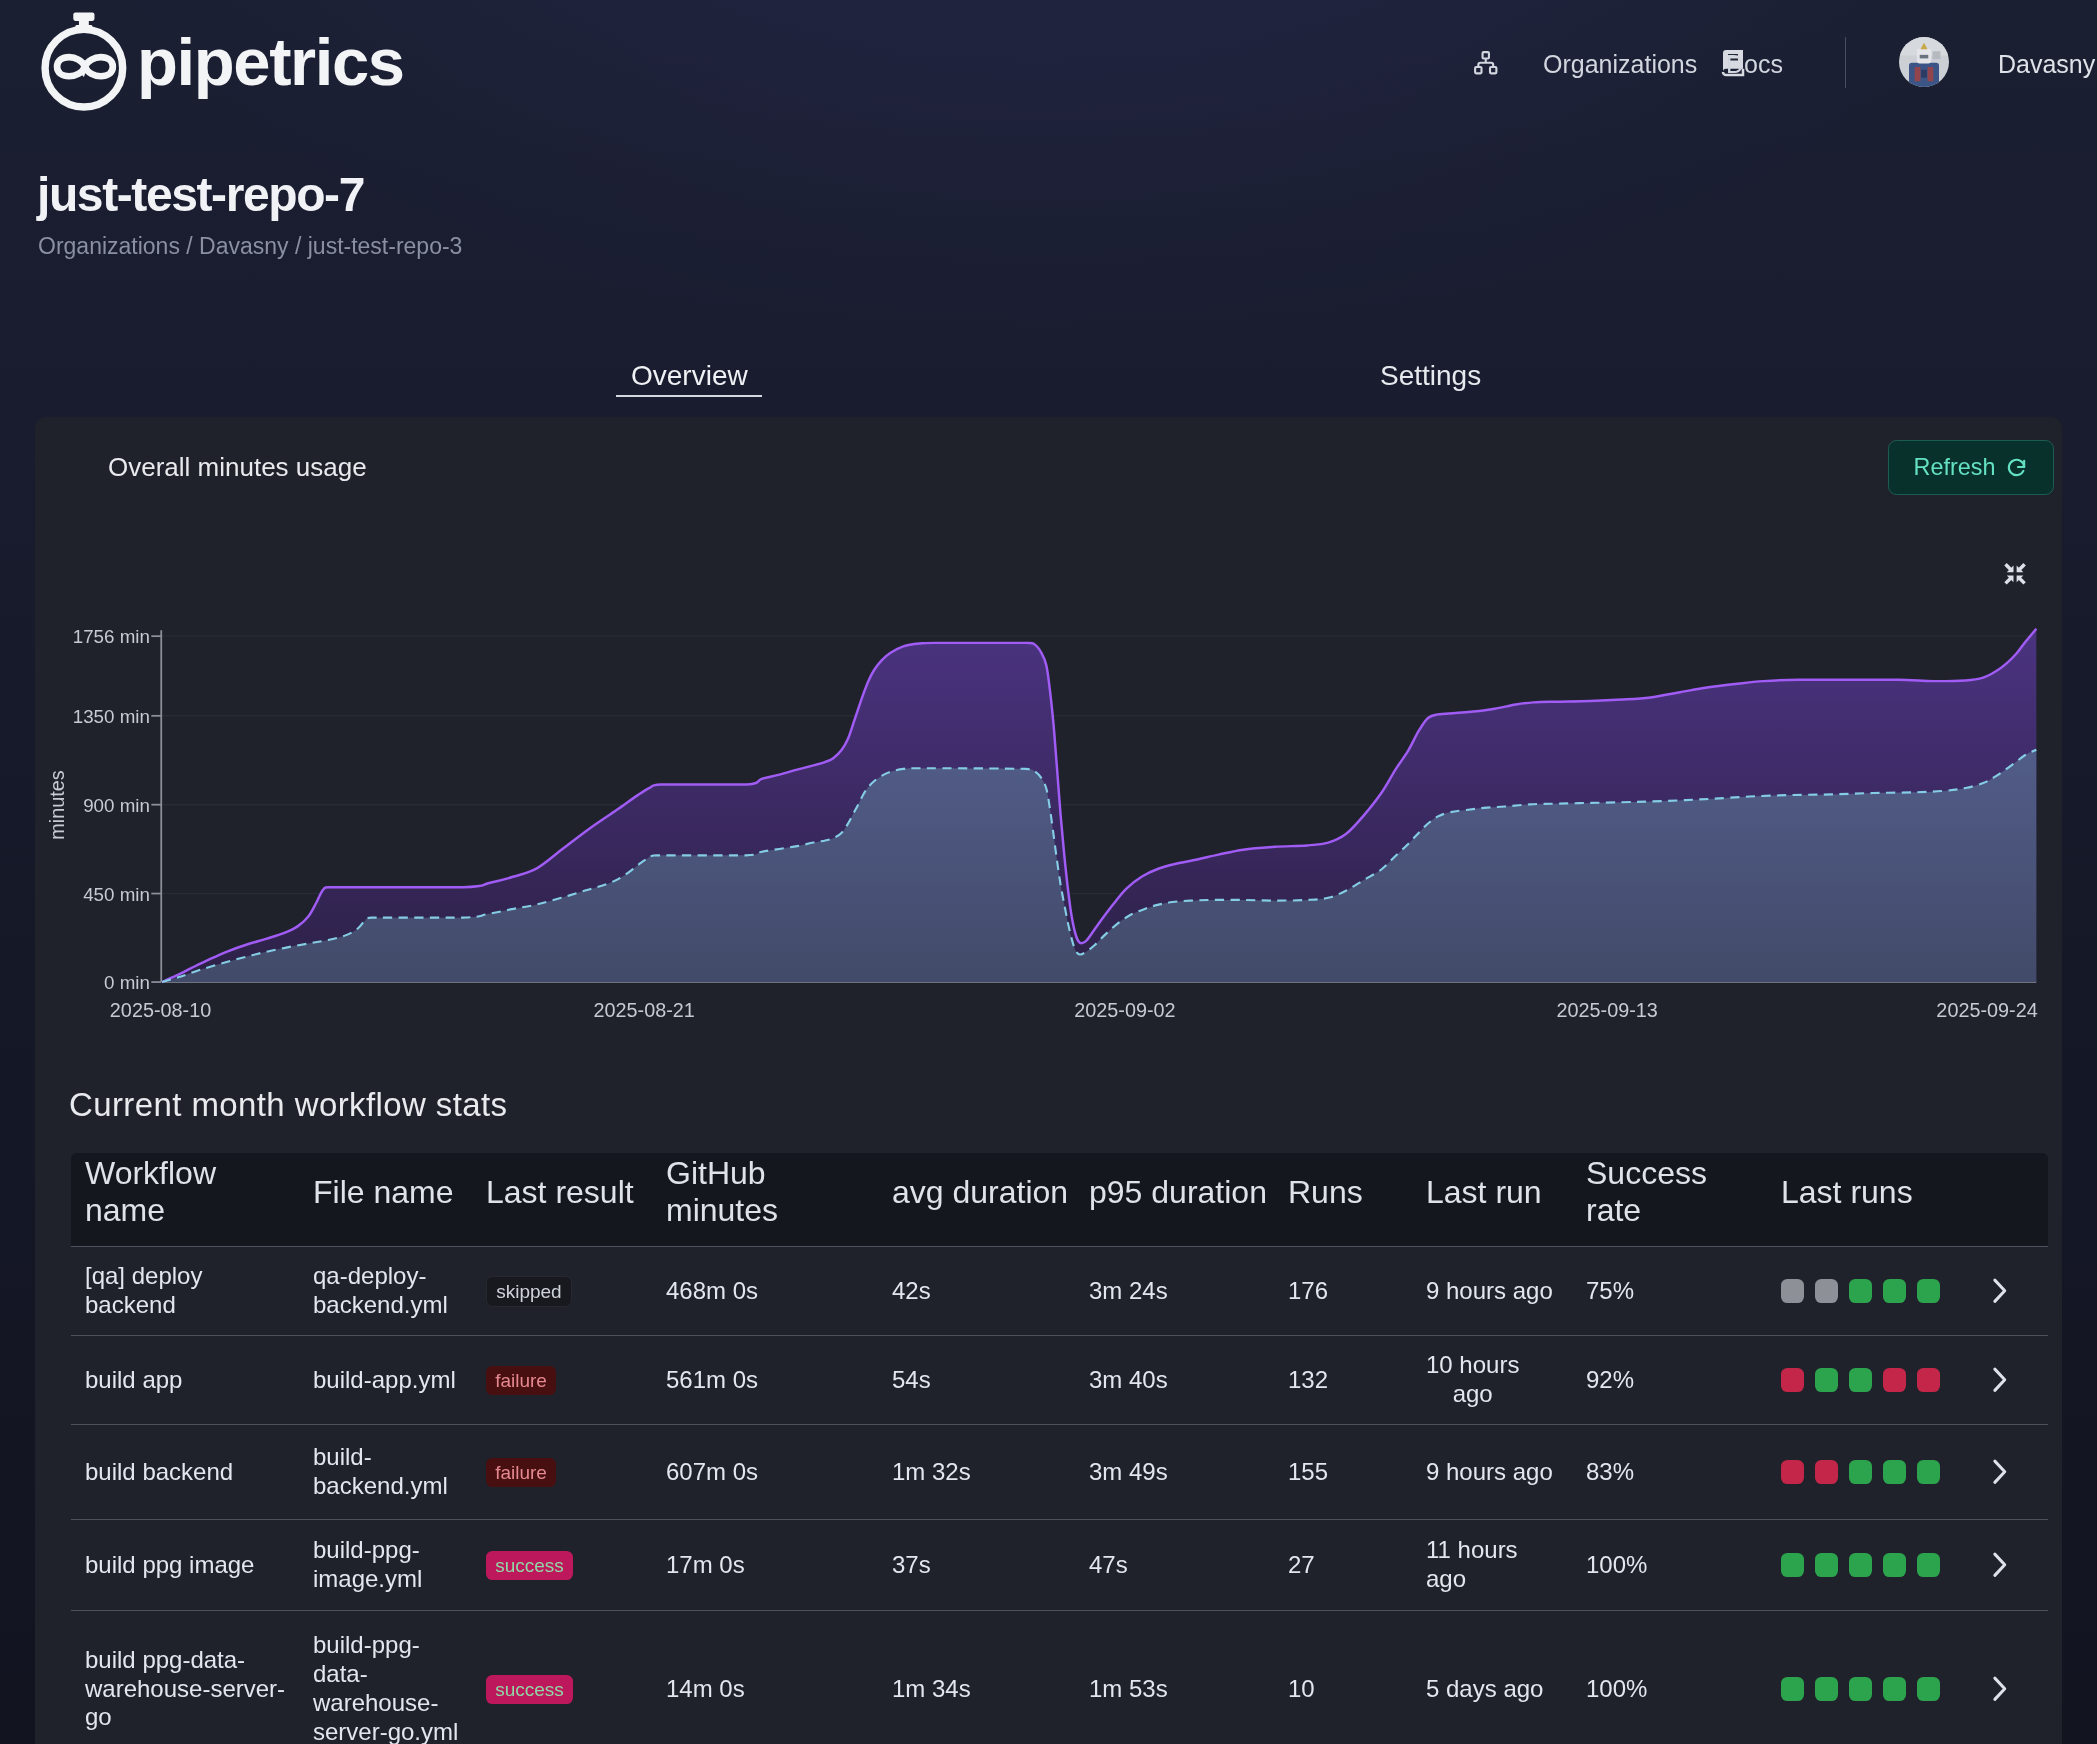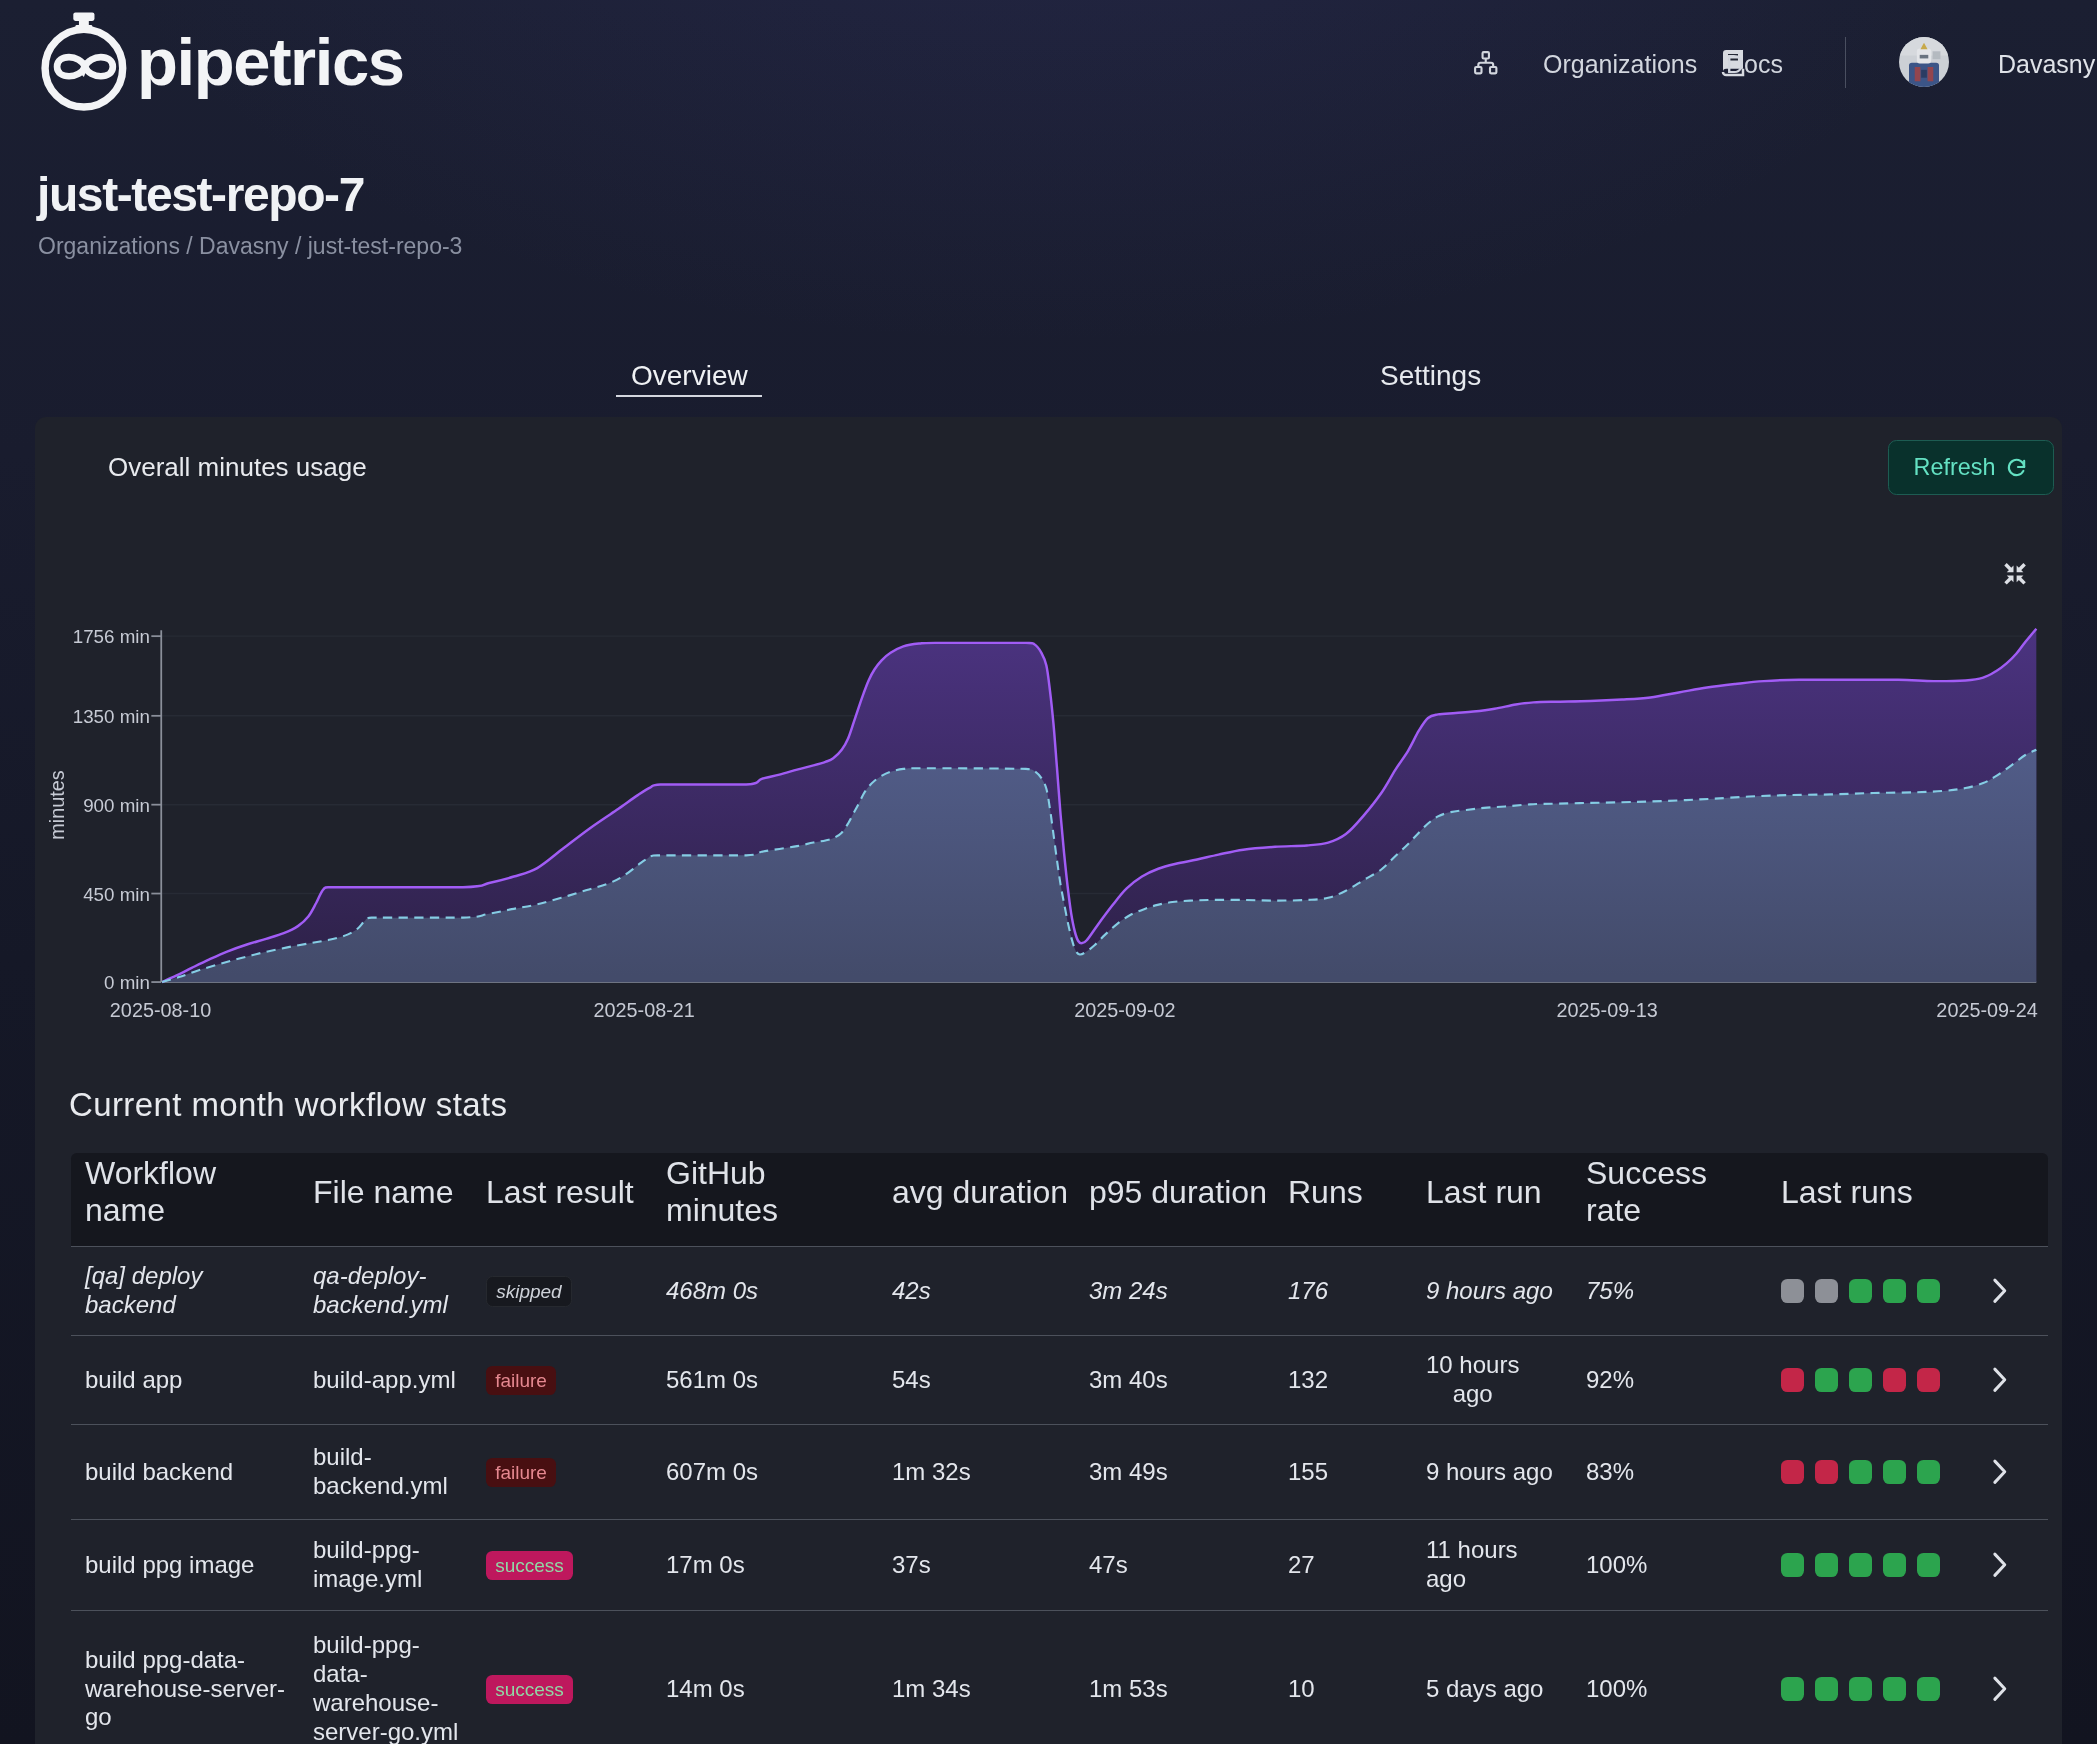--- a/index.html
+++ b/index.html
@@ -181,21 +181,21 @@
     <div class="hcell c3">Last result</div>
     <div class="hcell c4">GitHub minutes</div>
     <div class="hcell c5">avg duration</div>
     <div class="hcell c6">p95 duration</div>
     <div class="hcell c7">Runs</div>
     <div class="hcell c8">Last run</div>
     <div class="hcell c9">Success rate</div>
     <div class="hcell c10">Last runs</div>
   </div>
 
-  <div class="row" style="height:89px;font-style:italic;">
+  <div class="row" style="height:89px;">
     <div class="cell c1">[qa] deploy<br>backend</div>
     <div class="cell c2">qa-deploy-<br>backend.yml</div>
     <div class="cell c3">
         <span class="badge b-skip">skipped</span>
       </div>
     <div class="cell c4">468m 0s</div>
     <div class="cell c5">42s</div>
     <div class="cell c6">3m 24s</div>
     <div class="cell c7">176</div>
     <div class="cell c8">9 hours ago</div>

